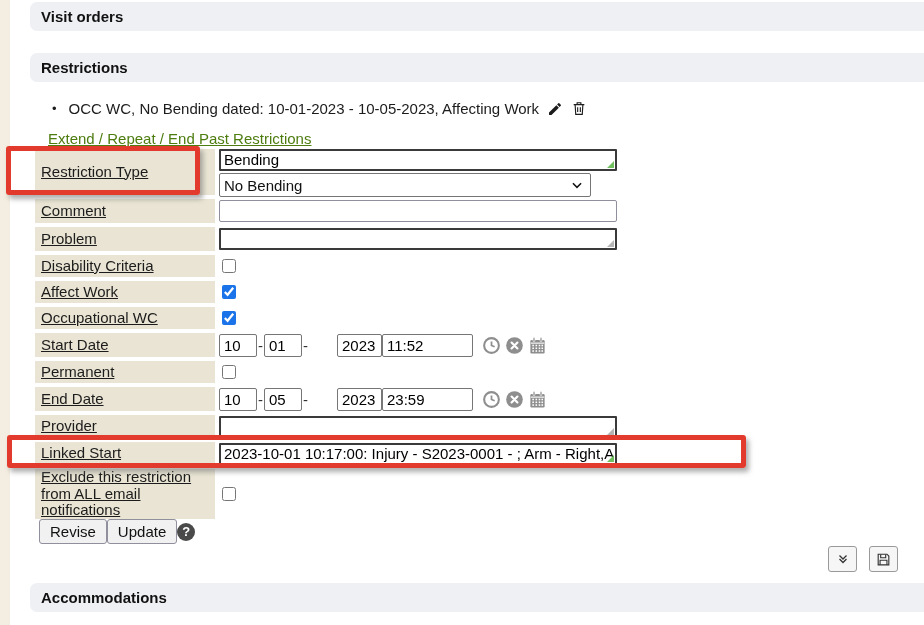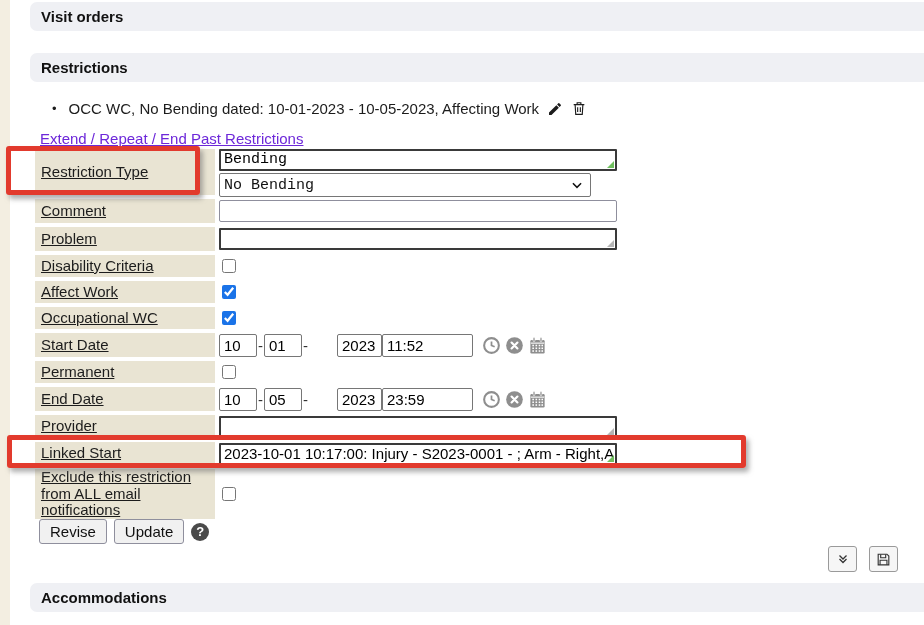--- a/index.html
+++ b/index.html
@@ -13,29 +13,29 @@
          font-size:15px; font-weight:bold; color:#111; }
   .bar-visit { top:2px; }
   .bar-restrictions { top:53px; }
   .bar-accommodations { top:583px; }
 
   .bullet-row { position:absolute; left:52px; top:100px; display:flex; align-items:center;
                 font-size:15px; color:#1c1c1c; }
   .bullet-glyph { margin-right:12px; font-size:13px; }
   .bullet-row svg { margin-left:8px; }
 
-  .extend-link { position:absolute; left:40px; top:130px; font-size:15px; color:#6d28d9;
+  .extend-link { position:absolute; left:48px; top:130px; font-size:15px; color:#4d7c0f;
                  text-decoration:underline; cursor:pointer; }
 
   .form { position:absolute; left:35px; top:149px; display:flex; flex-direction:column; gap:4px; }
   .row { display:flex; align-items:stretch; }
   .lbl { width:180px; background:#e9e4d3; font-size:15px; color:#1c1c1c;
          padding:2px 6px 2px 6px; display:flex; align-items:center; line-height:1.1;text-decoration:underline; }
   .field { margin-left:4px; display:flex; align-items:center; }
-  .field.col { flex-direction:column; align-items:flex-start; justify-content:space-between;font-family:Liberation Mono, monospace; }
+  .field.col { flex-direction:column; align-items:flex-start; justify-content:space-between; }
 
   .ta-wrap { position:relative; display:inline-block; }
   textarea.dark { width:398px; height:22px; border:2px solid #3a3a3a; font-family:inherit;
                   font-size:15px; padding:0 3px; resize:none; overflow:hidden; display:block;
                   background:#fff; border-radius:1px; }
   .grip { position:absolute; right:3px; bottom:3px; width:0; height:0;
           border-left:7px solid transparent; pointer-events:none; }
   .grip.green { border-bottom:7px solid #6fbf5e; }
   .grip.gray  { border-bottom:7px solid #b5b5b5; }
 
@@ -52,21 +52,21 @@
 
   input.dt { height:23px; border:1px solid #767676; border-radius:2px; font-family:inherit;
              font-size:15px; padding:0 0 0 4px; background:#fff; }
   .dt-mm, .dt-dd { width:38px; }
   .dt-yy { width:45px;margin-left:28px; }
   .dt-time { width:91px; }
   .dash { font-size:15px; margin:0 1px; color:#333; }
   .dt-icons { display:flex; align-items:center; gap:4px; margin-left:9px; }
   .dt-icons svg { display:block; cursor:pointer; }
 
-  .actions { position:absolute; left:39px; top:519px; display:flex; align-items:center; gap:7px; }
+  .actions { position:absolute; left:39px; top:519px; display:flex; align-items:center; gap:0; }
   button.std { font-family:inherit; font-size:15px; color:#111; height:25px; padding:0 10px;
                background:#f1f1f1; border:1px solid #8f8f9d; border-radius:3px; cursor:pointer; }
   .help-badge { width:18px; height:18px; border-radius:50%; background:#4a4a4a; color:#fff;
                 font-size:13px; font-weight:bold; text-align:center; line-height:18px;
                 display:inline-block; cursor:pointer; }
 
   .corner-buttons { position:absolute; left:828px; top:546px; display:flex; gap:12px; }
   button.small { width:29px; height:26px; background:#f6f6f6; border:1px solid #9a9a9a;
                  border-radius:3px; display:flex; align-items:center; justify-content:center;
                  padding:0; cursor:pointer; }

